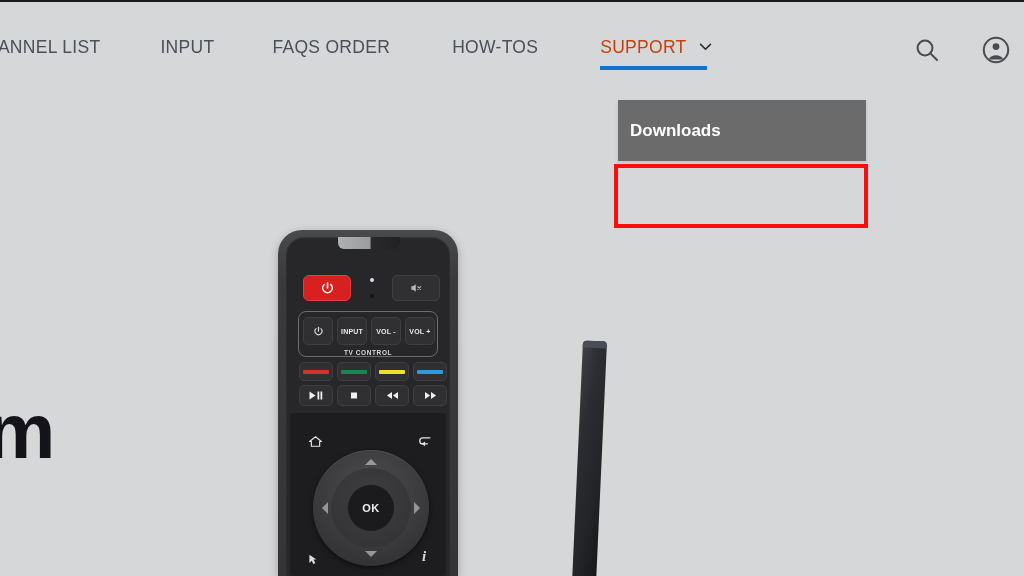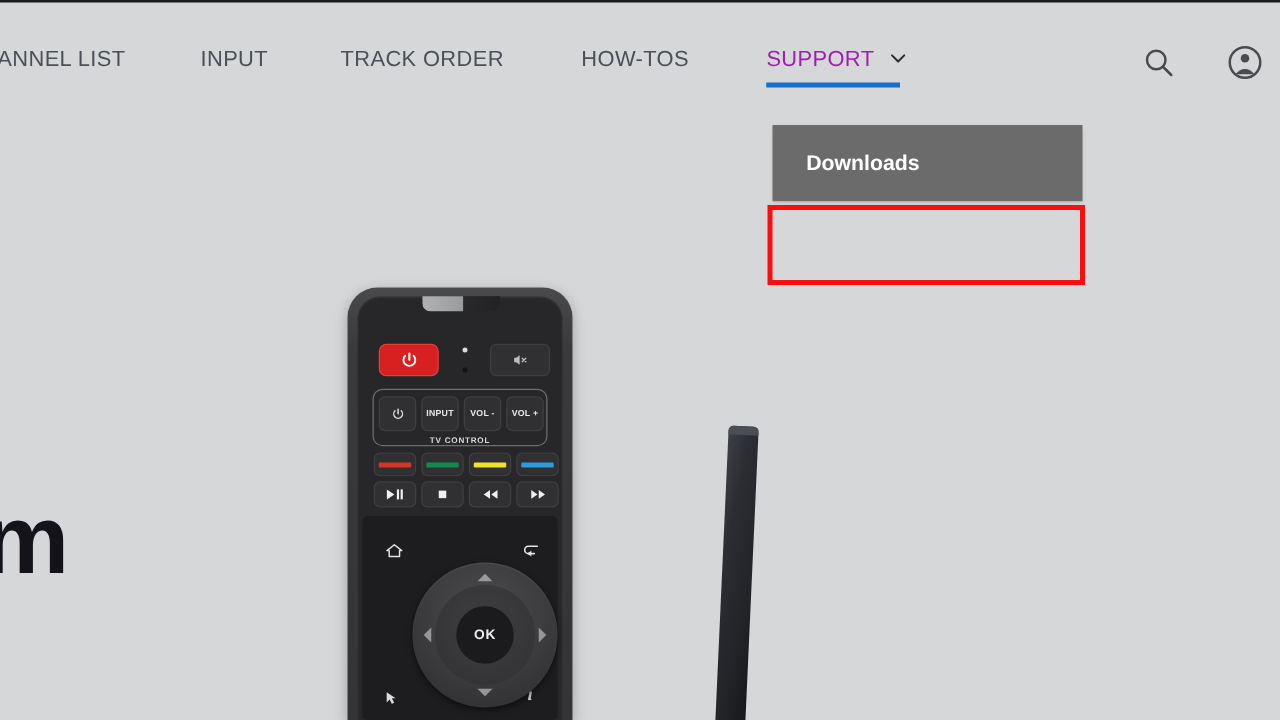--- a/index.html
+++ b/index.html
@@ -57,21 +57,21 @@
     position: relative;
     padding: 0 0 6px 0;
   }
   .nav-item.first { margin-left: -28px; }
   .nav-gap-1 { width: 60px; }
   .nav-gap-2 { width: 58px; }
   .nav-gap-3 { width: 62px; }
   .nav-gap-4 { width: 62px; }
 
   .nav-item.active {
-    color: #a21caf;
+    color: #c2410c;
   }
   .nav-underline {
     position: absolute;
     left: 0;
     bottom: -6px;
     width: 107px;
     height: 4px;
     background: #1271cc;
   }
   .chev {
@@ -98,21 +98,21 @@
     left: 618px;
     top: 100px;
     width: 248px;
     background: #6b6b6b;
     box-shadow: 0 2px 4px rgba(0,0,0,0.10);
   }
   .dropdown-item {
     height: 61px;
     display: flex;
     align-items: center;
-    padding-left: 27px;
+    padding-left: 12px;
     color: #ffffff;
     font-size: 17px;
     font-weight: 700;
     box-sizing: border-box;
   }
   .dropdown-item.divided {
     border-top: 1px solid #757575;
   }
 
   #highlight-box {
@@ -291,21 +291,21 @@
     left: 136px; top: 311px;
     color: #d9d9db;
     font-size: 15px;
     font-style: italic;
     font-weight: 700;
     font-family: "Liberation Serif", serif;
   }
 
   #dpad-outer {
     position: absolute;
-    left: 44px; top: 213px;
+    left: 27px; top: 213px;
     width: 116px; height: 116px;
     border-radius: 50%;
     background: radial-gradient(circle at 50% 35%, #4c4c4f 0%, #3b3b3e 55%, #2c2c2f 100%);
     box-shadow: 0 2px 5px rgba(0,0,0,0.55), inset 0 1px 1px rgba(255,255,255,0.08);
     text-decoration: underline;
   }
   #dpad-inner {
     position: absolute;
     left: 18px; top: 18px;
     width: 80px; height: 80px;
@@ -471,21 +471,21 @@
     </div>
   </div>
 </div>
 
 <header id="site-header">
   <nav class="nav-list">
     <span class="nav-item first">CHANNEL LIST</span>
     <span class="nav-gap-1"></span>
     <span class="nav-item">INPUT</span>
     <span class="nav-gap-2"></span>
-    <span class="nav-item">TRACK ORDER</span>
+    <span class="nav-item">FAQS ORDER</span>
     <span class="nav-gap-3"></span>
     <span class="nav-item">HOW-TOS</span>
     <span class="nav-gap-4"></span>
     <span class="nav-item active">
       <span>SUPPORT</span>
       <span class="chev">
         <svg width="13" height="8" viewBox="0 0 14 9">
           <path d="M1.5 1.5 L7 7 L12.5 1.5" fill="none" stroke="#2b2b30" stroke-width="1.8" stroke-linecap="round" stroke-linejoin="round"></path>
         </svg>
       </span>

